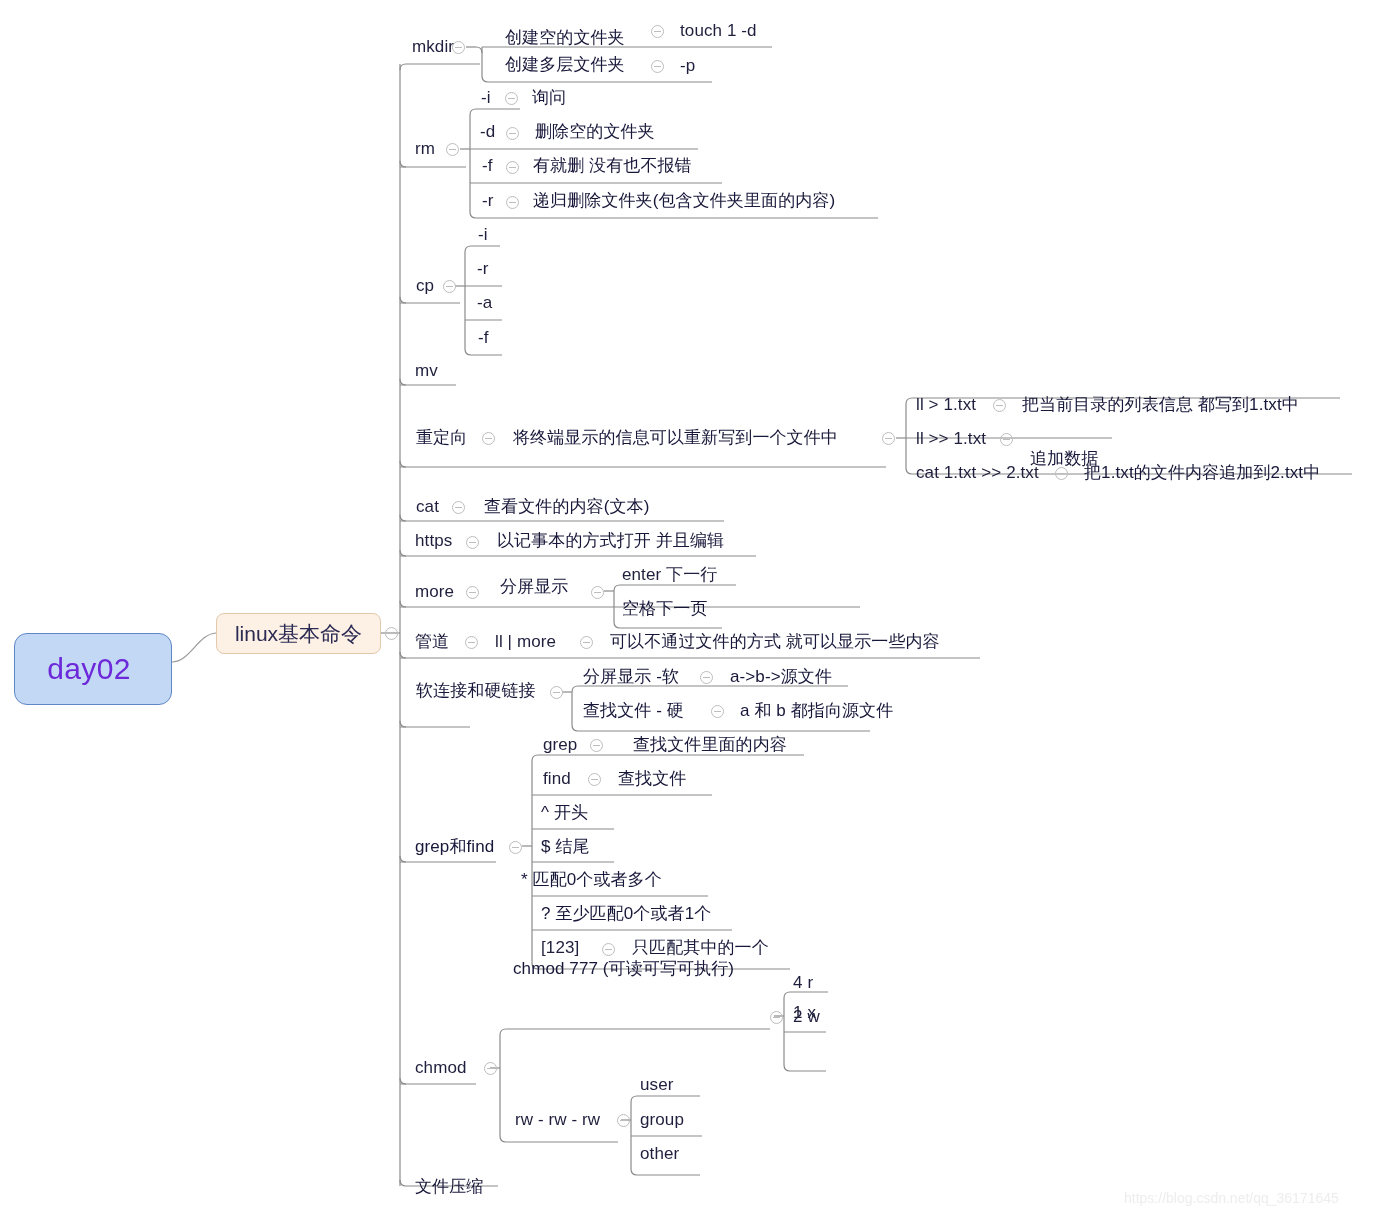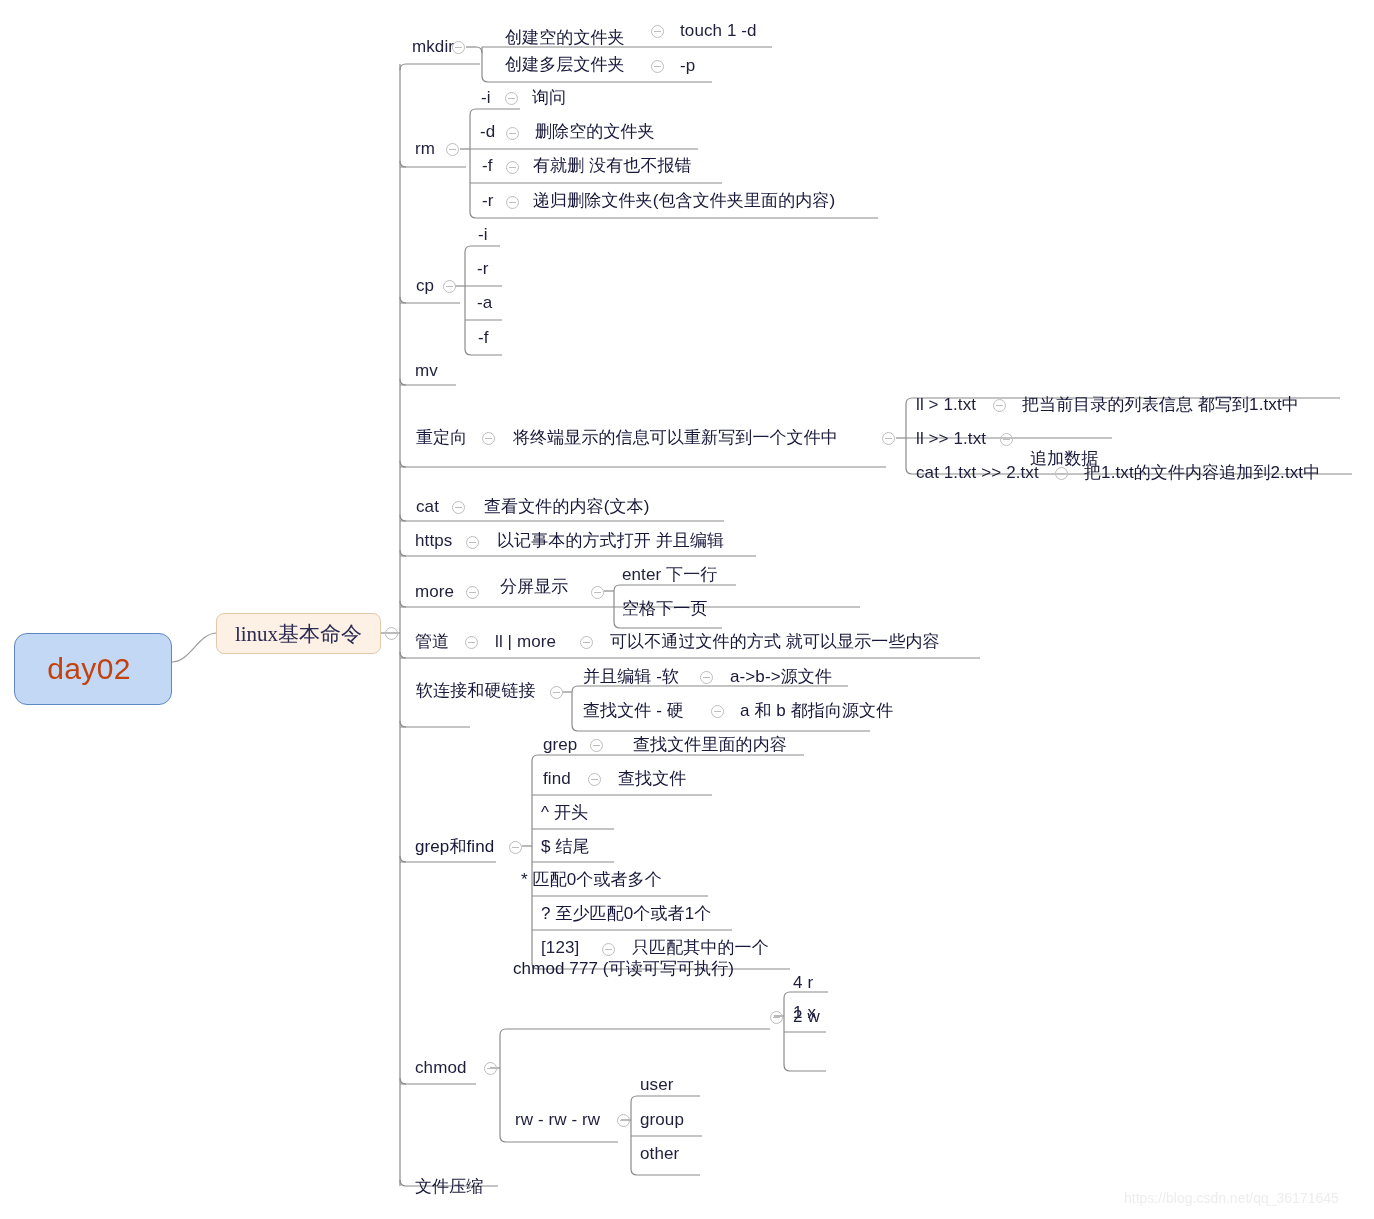--- a/index.html
+++ b/index.html
@@ -49,42 +49,41 @@
     border:1.6px solid #5f87c4;
     border-radius:13px;
     box-sizing:border-box;
   }
   .root-box span{
     position:absolute;
     left:0;right:8px;top:50%;
     transform:translateY(-50%);
     text-align:center;
     font-size:30px;
-    color:#c2410c;
+    color:#6d28d9;
     letter-spacing:0.4px;
   }
 
   
   .l1-box{
     position:absolute;
     left:216px;top:613px;
     width:165px;height:41px;
     background:#fdf0e5;
     border:1.3px solid #e3c9ab;
     border-radius:8px;
     box-sizing:border-box;
   }
   .l1-box span{
     position:absolute;
     left:0;right:0;top:50%;
     transform:translateY(-50%);
     text-align:center;
     font-size:21px;
     color:#2a2a52;
-    font-family:Liberation Serif, serif;
   }
 
   .watermark{
     position:absolute;
     left:1124px;top:1190px;
     font-size:14px;
     color:#ededed;
     white-space:nowrap;
   }
 </style>
@@ -291,21 +290,21 @@
 
   <div class="node han" style="left:415px;top:633px">管道</div>
   <div class="cmin" style="left:465px;top:636px"></div>
   <div class="node" style="left:495px;top:633px">ll | more</div>
   <div class="cmin" style="left:580px;top:636px"></div>
   <div class="node han" style="left:610px;top:633px">可以不通过文件的方式 就可以显示一些内容</div>
 
   <div class="node han" style="left:416px;top:682px">软连接和硬链接</div>
   <div class="cmin" style="left:550px;top:686px"></div>
 
-  <div class="node han" style="left:583px;top:668px">并且编辑 -软</div>
+  <div class="node han" style="left:583px;top:668px">分屏显示 -软</div>
   <div class="cmin" style="left:700px;top:671px"></div>
   <div class="node han" style="left:730px;top:668px">a-&gt;b-&gt;源文件</div>
 
   <div class="node han" style="left:583px;top:702px">查找文件 - 硬</div>
   <div class="cmin" style="left:711px;top:705px"></div>
   <div class="node han" style="left:740px;top:702px">a 和 b 都指向源文件</div>
 
   <div class="node han" style="left:415px;top:838px">grep和find</div>
   <div class="cmin" style="left:509px;top:841px"></div>
 

